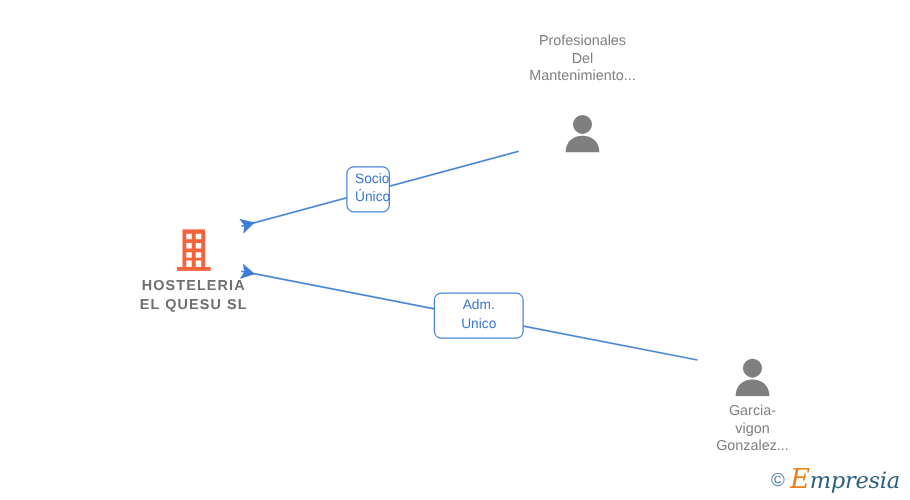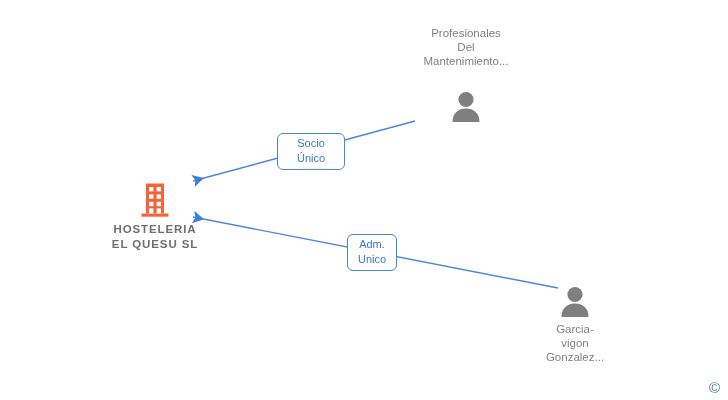--- a/index.html
+++ b/index.html
@@ -60,21 +60,21 @@
     width: 124px;
   }
   #node-partner .node-label { margin-bottom: 22px; }
   #node-company {
     left: 95px;
     top: 183px;
     width: 120px;
   }
   #node-company .company-label { margin-top: 5px; }
   #node-admin {
-    left: 520px;
+    left: 547px;
     top: 285px;
     width: 110px;
     text-align: center;
   }
   #node-admin .node-label { margin-top: 5px; }
   
   .edge-label {
     position: absolute;
     border: 1px solid #4a86d8;
     border-radius: 6px;
@@ -83,26 +83,26 @@
     font-size: 11px;
     line-height: 15px;
     text-align: center;
     padding: 2px 6px 3px 6px;
     white-space: pre-line;
     box-sizing: border-box;
   }
   #edge-label-socio {
     left: 277px;
     top: 133px;
-    width: 68px;
+    width: 35px;
   }
   #edge-label-adm {
     left: 347px;
     top: 234px;
-    width: 50px;
+    width: 72px;
   }
   
   #watermark {
     position: absolute;
     right: 8px;
     bottom: 5px;
     display: flex;
     align-items: center;
     gap: 4px;
   }
@@ -179,15 +179,16 @@
   </div>
 
   <div class="edge-label" id="edge-label-socio">Socio
 Único</div>
 
   <div class="edge-label" id="edge-label-adm">Adm.
 Unico</div>
 
   <div id="watermark">
     <span class="copy">©</span>
+    <span class="brand"><span class="cap">E</span><span>mpresia</span></span>
   </div>
 
 </div>
 
 </body></html>

